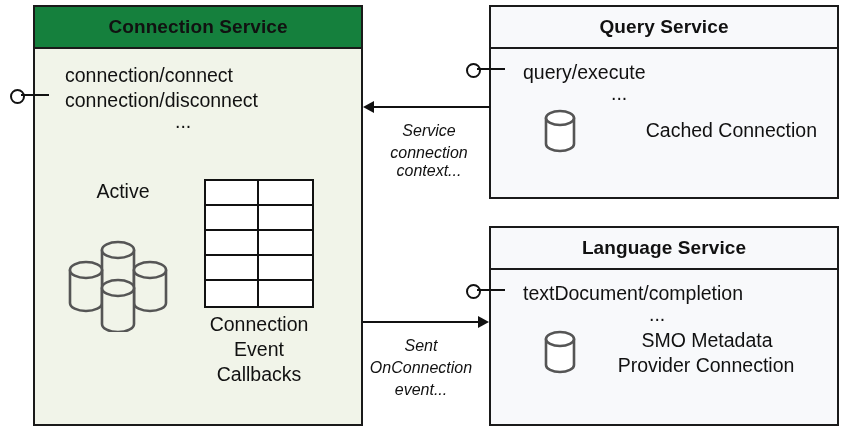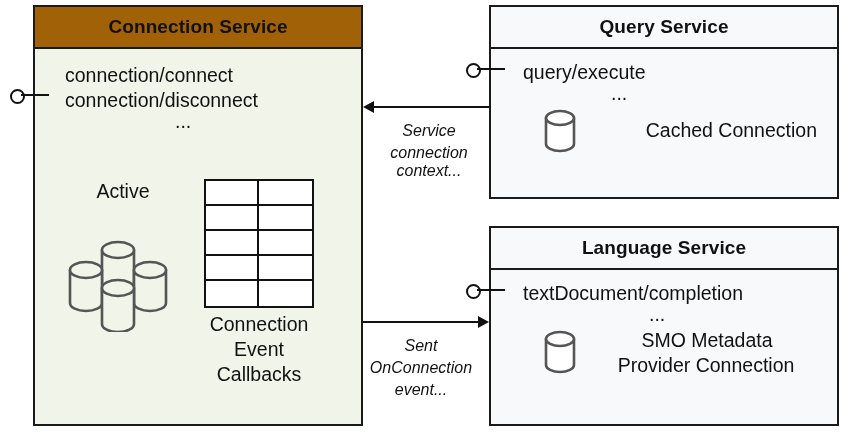--- a/index.html
+++ b/index.html
@@ -10,21 +10,21 @@
   
   .box{position:absolute;border:2px solid #1a1a1a;box-sizing:border-box;}
   .box .hdr{
       height:42px;box-sizing:border-box;border-bottom:2px solid #1a1a1a;
       display:flex;align-items:center;justify-content:center;
       font-weight:bold;font-size:19px;letter-spacing:.1px;
   }
   .box .body{position:relative;height:calc(100% - 42px);box-sizing:border-box;}
 
   #conn-service{left:33px;top:5px;width:330px;height:421px;background:#f1f4e9;}
-  #conn-service .hdr{background:#a16207;}
+  #conn-service .hdr{background:#15803d;}
   #query-service{left:489px;top:5px;width:350px;height:194px;background:#f8f9fb;}
   #query-service .hdr{background:#f8f9fb;}
   #lang-service{left:489px;top:226px;width:350px;height:200px;background:#f8f9fb;}
   #lang-service .hdr{background:#f8f9fb;}
 
   
   .api{position:absolute;font-size:19.5px;line-height:25px;white-space:nowrap;}
   .dots{position:absolute;font-size:19.5px;line-height:20px;}
   .caption{position:absolute;font-size:19.5px;line-height:25px;text-align:center;}
 

